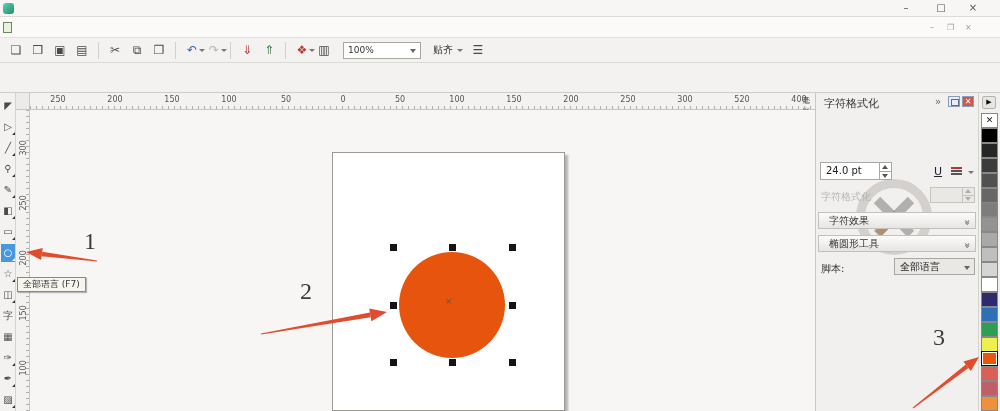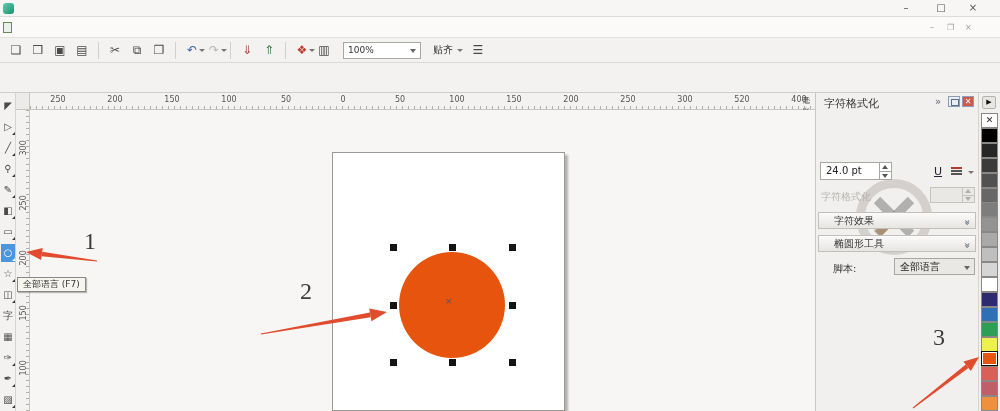--- a/index.html
+++ b/index.html
@@ -77,21 +77,21 @@
   .spincol{position:absolute;right:0;top:0;width:12px;height:100%;border-left:1px solid #a9a7a4;display:flex;flex-direction:column}
   .spincol i{flex:1;position:relative}
   .spincol i:first-child{border-bottom:1px solid #a9a7a4}
   .spincol .tu,.spincol .tdn{position:absolute;left:2px;top:2px}
   .ubtn{position:absolute;left:114px;top:71px;width:16px;height:16px;font-size:11px;color:#223;text-align:center;line-height:15px;text-decoration:underline}
   .abicon{position:absolute;left:135px;top:74px;width:11px;height:8px;
     background:linear-gradient(#b03a2e 0 2px,transparent 2px 3px,#555 3px 5px,transparent 5px 6px,#555 6px 8px)}
   .glabel{position:absolute;font-size:10px;color:#b5b3b0}
   .dlabel{position:absolute;font-size:10px;color:#333}
   .section{position:absolute;left:2px;width:158px;height:17px;background:linear-gradient(#fcfbfa,#e7e5e2);
-    border:1px solid #c2c0bd;font-size:10px;color:#333;line-height:15px;padding-left:15px}
+    border:1px solid #c2c0bd;font-size:10px;color:#333;line-height:15px;padding-left:10px}
   .schev{position:absolute;right:5px;top:2px;transform:rotate(90deg);color:#456;font-size:10px}
   .watermark{position:absolute;left:40px;top:86px;width:76px;height:76px;border-radius:50%;border:9px solid rgba(185,183,179,.55)}
   .watermark::before,.watermark::after{content:"";position:absolute;left:50%;top:50%;width:48px;height:9px;
     background:rgba(100,98,95,.45);transform:translate(-50%,-50%) rotate(45deg)}
   .watermark::after{transform:translate(-50%,-50%) rotate(-45deg)}
   .wmaccent{position:absolute;left:10px;top:34px;width:22px;height:8px;background:rgba(217,139,43,.55);transform:rotate(-45deg)}
   
   .palette{position:absolute;left:978px;top:93px;width:22px;height:318px;background:#f1f0ee;border-left:1px solid #d5d3d0}
   .scrollbtn{position:absolute;left:3px;top:3px;width:14px;height:13px;background:#e8e6e3;border:1px solid #b5b3b0;border-radius:2px;
     font-size:7px;text-align:center;line-height:11px;color:#111}
@@ -310,21 +310,21 @@
 
     <div class="section" style="top:119px">
       <span>字符效果</span>
       <span class="schev">»</span>
     </div>
     <div class="section" style="top:142px">
       <span>椭圆形工具</span>
       <span class="schev">»</span>
     </div>
 
-    <span class="dlabel" style="left:17px;top:169px">脚本:</span>
+    <span class="dlabel" style="left:5px;top:169px">脚本:</span>
     <div class="dcombo gray" style="left:78px;top:165px;width:81px;height:17px;line-height:15px">
       <span>全部语言</span>
       <i class="cchev" style="top:7px"></i>
     </div>
   </div>
 
   <div class="palette" id="palette">
     <span class="scrollbtn">▶</span>
   <div class="swatch nofill" style="top: 20px;">✕</div>
       <div class="swatch" style="top: 34.9px; background: rgb(0, 0, 0);"></div>

